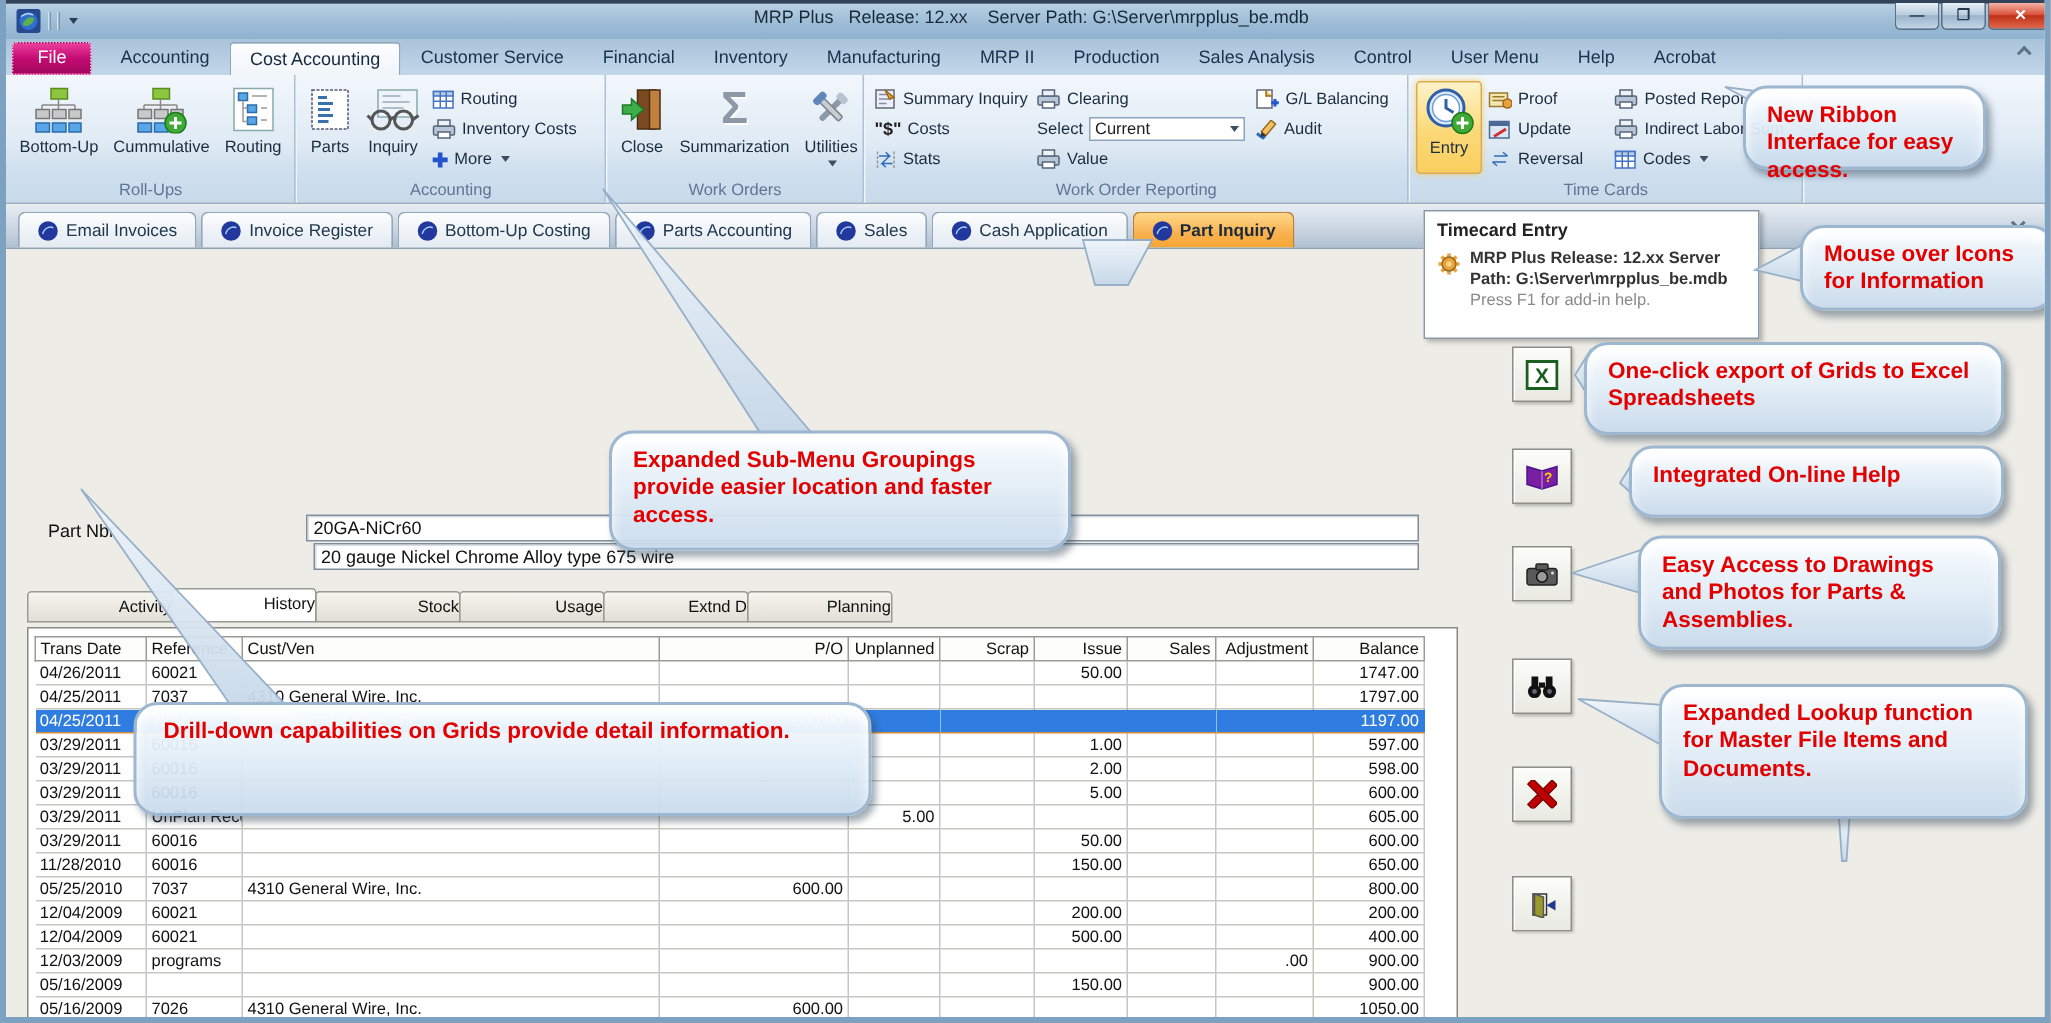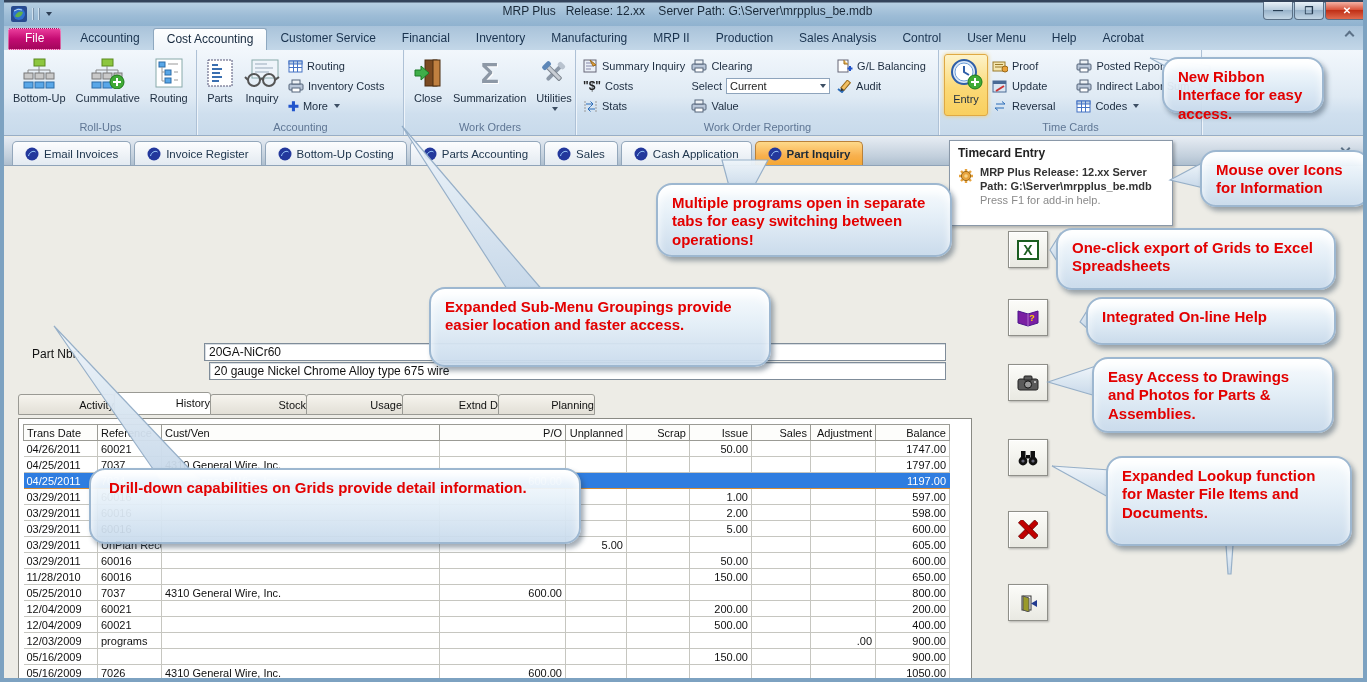--- a/index.html
+++ b/index.html
@@ -778,21 +778,20 @@
       <polygon points="1046,250 1056,234 1056,266"></polygon>
       <polygon points="1076,322 1086,306 1086,331"></polygon>
       <polygon points="1044,382 1092,366 1092,396"></polygon>
       <polygon points="1048,466 1106,470 1106,498"></polygon>
       <polygon points="1222,545 1229,545 1227,574 1224,574"></polygon>
     </g>
   </svg>
 
   <div class="callout" style="left:1158px;top:57px;width:162px;height:56px">New Ribbon Interface for easy access.</div>
   <div class="callout" style="left:1196px;top:150px;width:170px;height:57px">Mouse over Icons for Information</div>
-  <div class="callout" style="left:652px;top:183px;width:296px;height:74px">Multiple programs open in separate tabs for easy switching between operations!</div>
-  <div class="callout" style="left:425px;top:287px;width:342px;height:80px">Expanded Sub-Menu Groupings provide easier location and faster access.</div>
+  <div class="callout" style="left:402px;top:287px;width:308px;height:80px">Expanded Sub-Menu Groupings provide easier location and faster access.</div>
   <div class="callout" style="left:85px;top:468px;width:492px;height:76px;padding-left:18px">Drill-down capabilities on Grids provide detail information.</div>
   <div class="callout" style="left:1052px;top:228px;width:280px;height:62px">One-click export of Grids to Excel Spreadsheets</div>
   <div class="callout" style="left:1082px;top:297px;width:250px;height:48px">Integrated On-line Help</div>
   <div class="callout" style="left:1088px;top:357px;width:242px;height:76px">Easy Access to Drawings and Photos for Parts &amp; Assemblies.</div>
   <div class="callout" style="left:1102px;top:456px;width:246px;height:90px">Expanded Lookup function for Master File Items and Documents.</div>
 
 </div>
 
 </body></html>

